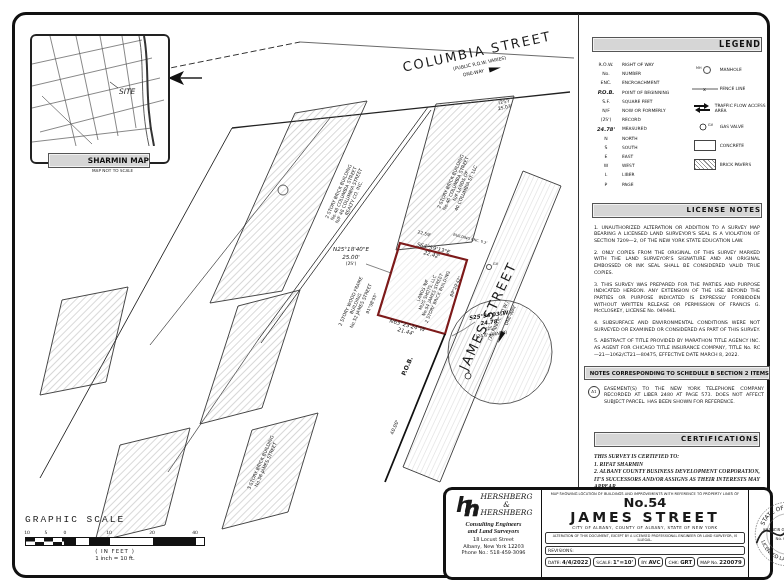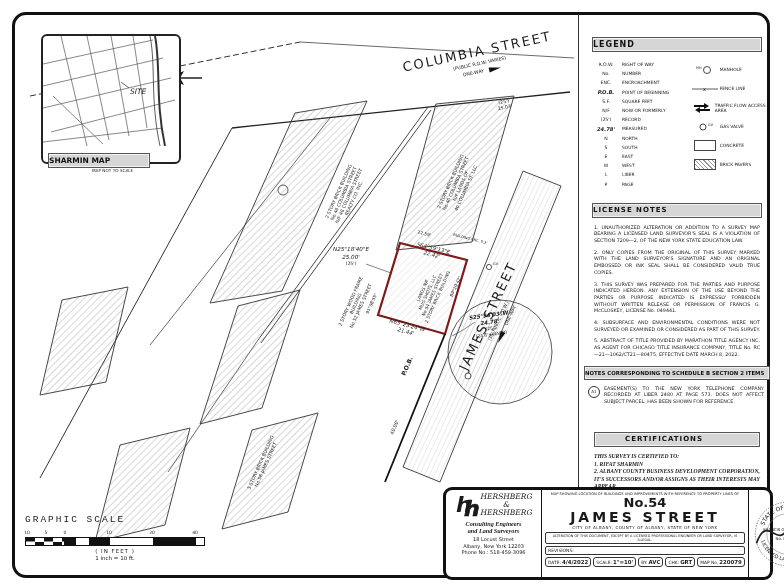--- a/index.html
+++ b/index.html
@@ -5,21 +5,21 @@
   html,body{margin:0;padding:0;background:#fff;}
   #page{position:relative;width:784px;height:588px;background:#fff;overflow:hidden;
         font-family:"DejaVu Sans",sans-serif;color:#1a1a1a;}
   
   .sheet-border{position:absolute;left:12px;top:12px;width:758px;height:566px;
     border:3px solid #111;border-radius:14px;box-sizing:border-box;}
   .right-divider{position:absolute;left:578px;top:14px;width:1px;height:473px;background:#333;}
 
   
   .panel-title{border:1px solid #555;background:#d6d6d6;box-shadow:inset 0 0 0 1px #f2f2f2;
-    text-align:left;font-weight:bold;color:#111;}
+    text-align:right;font-weight:bold;color:#111;}
 
   
   #right-col{position:absolute;left:582px;top:14px;width:190px;height:473px;}
   .legend-title{margin:23px 10px 0 10px;height:13px;line-height:13px;font-size:8px;letter-spacing:1px;}
   .legend-body{display:flex;margin:8px 4px 0 8px;}
   .legend-left{width:102px;}
   .lrow{display:flex;height:9.2px;align-items:center;}
   .abbr{width:32px;font-size:4.6px;text-align:center;}
   .def{font-size:4.4px;}
   .em-it{font-style:italic;font-weight:bold;font-size:5.2px;}
@@ -37,21 +37,21 @@
   .sb-item{display:flex;margin:6px 8px 0 6px;}
   .sb-marker{flex:0 0 10px;height:10px;border:0.8px solid #333;border-radius:50%;
     font-size:4px;text-align:center;line-height:10px;margin-right:4px;}
   .sb-text{font-size:4.8px;line-height:1.35;text-align:justify;}
   .cert-title{margin:27px 12px 0 12px;height:13px;line-height:13px;font-size:7px;letter-spacing:1px;padding-left:30px;}
   .cert-body{margin:6px 10px 0 12px;font-family:"Liberation Serif",serif;
     font-style:italic;font-weight:bold;font-size:5.6px;line-height:1.35;}
   .cert-body div{margin:0;}
 
   
-  #vicinity{position:absolute;left:41px;top:34px;width:140px;height:130px;
+  #vicinity{position:absolute;left:30px;top:34px;width:140px;height:130px;
     border:2px solid #222;border-radius:6px;background:#fff;box-sizing:border-box;overflow:hidden;}
   #vicinity-title{position:absolute;left:48px;top:153px;width:100px;height:13px;line-height:13px;font-size:7.5px;}
   #vicinity-note{position:absolute;left:92px;top:168px;font-size:4.2px;}
 
   
   #gscale{position:absolute;left:25px;top:514px;width:180px;}
   .gs-title{font-family:Liberation Mono, monospace;font-size:9.5px;letter-spacing:2px;text-align:left;}
   .gs-barwrap{position:relative;margin-top:12px;height:8px;}
   .gs-bar{display:flex;height:7px;border:1px solid #111;box-sizing:content-box;}
   .gs-seg{height:100%;}

